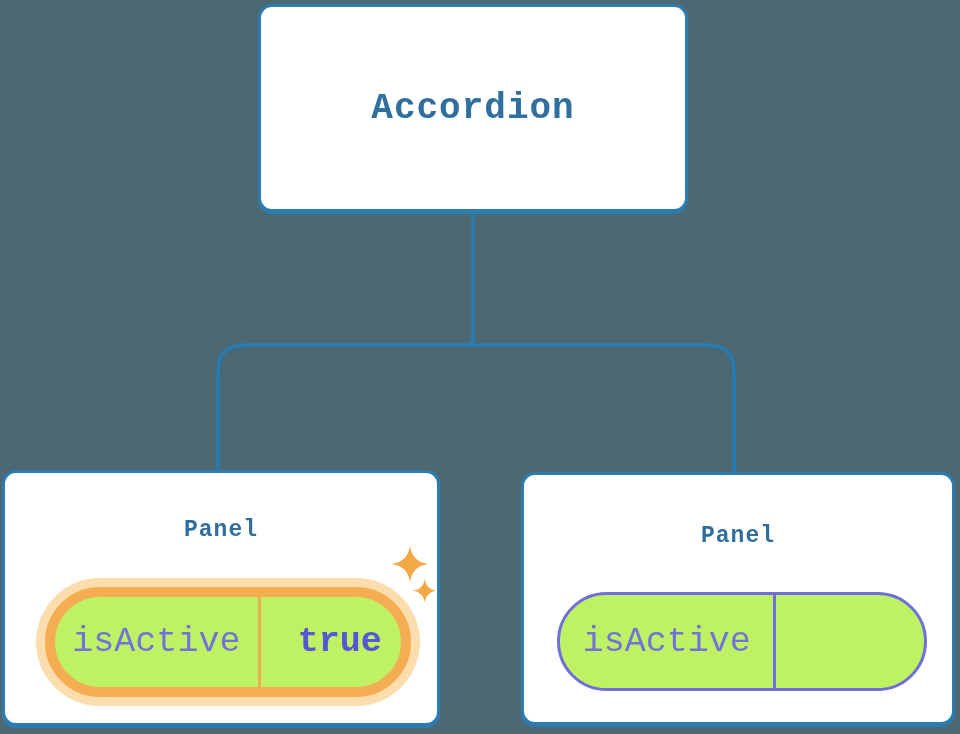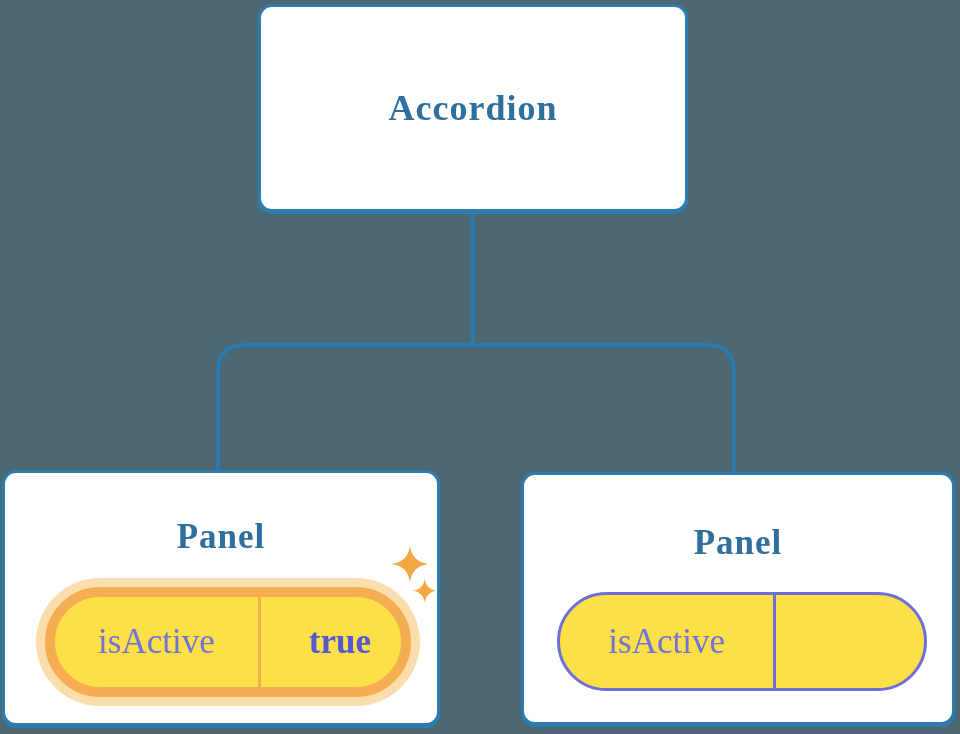--- a/index.html
+++ b/index.html
@@ -3,21 +3,21 @@
 <meta charset="utf-8">
 <style>
   html, body { margin: 0; padding: 0; }
   body { width: 960px; height: 734px; overflow: hidden; }
 
   .stage {
     position: relative;
     width: 960px;
     height: 734px;
     background: var(--bg, #4C6872);
-    font-family: Liberation Serif, serif;
+    font-family: Liberation Mono, monospace;
     overflow: hidden;
   }
 
   .connectors {
     position: absolute;
     left: 0; top: 0;
     width: 960px; height: 734px;
     pointer-events: none;
   }
   .connectors path {
@@ -51,31 +51,31 @@
 
   .panel-card { top: 470px; width: 438px; height: 256px; }
   .panel-card.left  { left: 2px; }
   .panel-card.right { left: 521px; top: 472px; width: 434px; height: 253px; }
 
   .panel-title {
     position: absolute;
     left: 0; top: 44px;
     width: 100%;
     text-align: center;
-    font-size: 35px;
+    font-size: 23px;
     font-weight: 600;
     letter-spacing: 1px;
     color: var(--title, #2F6F9E);
   }
   .panel-card.right .panel-title { top: 48px; }
 
   .pill {
     position: absolute;
     box-sizing: border-box;
-    background: #fde047;
+    background: #bef264;
     border-radius: 999px;
     display: flex;
     align-items: stretch;
     overflow: hidden;
   }
   .pill-active {
     left: 40px; top: 114px;
     width: 366px; height: 110px;
     border: 10px solid var(--orange, #F5AD52);
     box-shadow: 0 0 0 9px var(--orange-glow, #FCDEAE);

